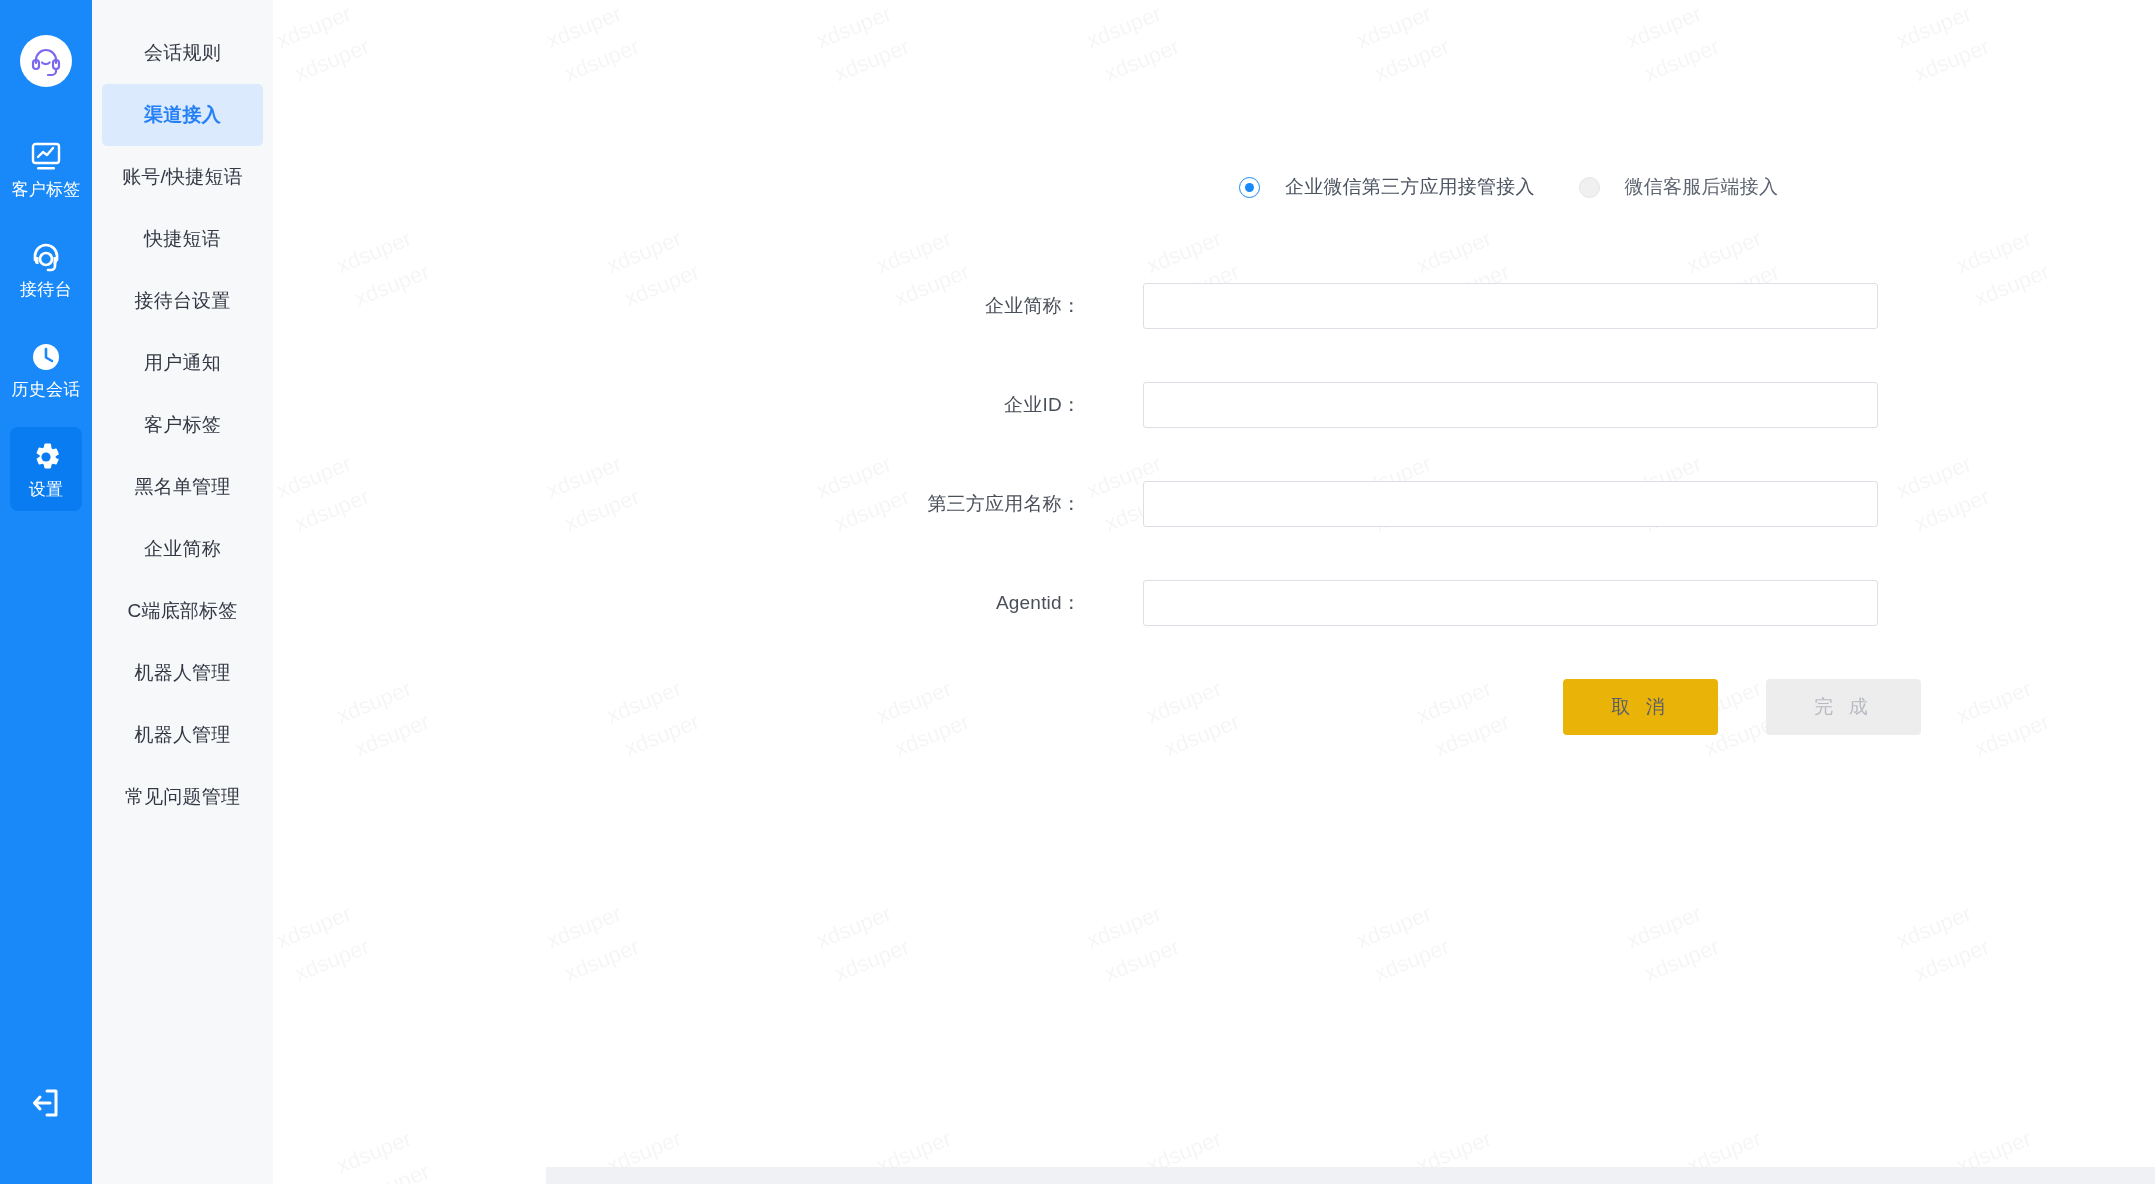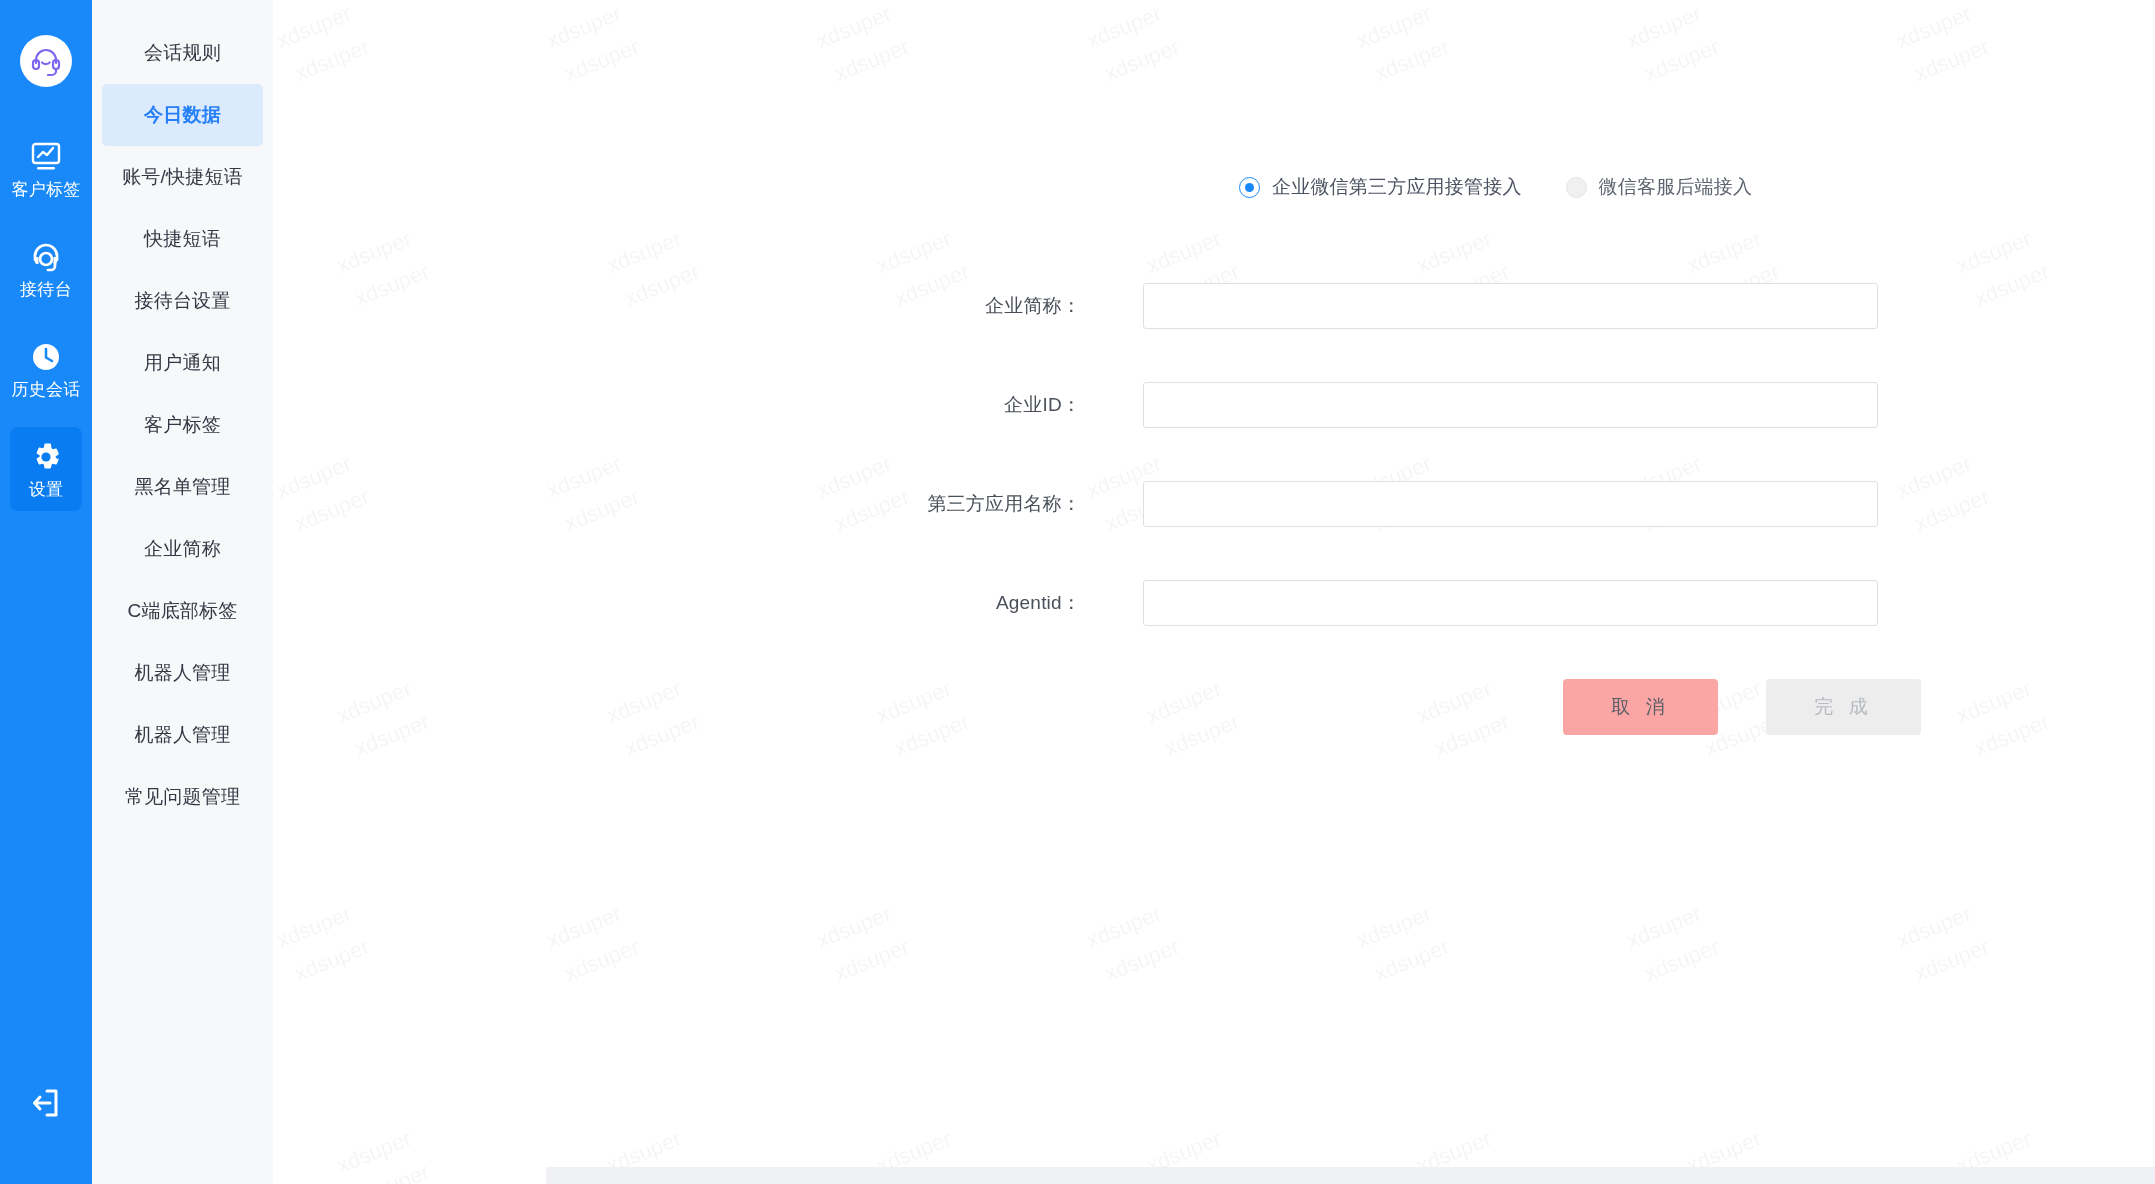--- a/index.html
+++ b/index.html
@@ -69,21 +69,21 @@
     transform:rotate(-22deg); transform-origin:left top;
     white-space:nowrap; font-family:"Liberation Sans",sans-serif;
   }
   .content { position:relative; z-index:2; }
 
   
   .radio-row {
     display:flex; align-items:center;
     margin-top:174px; padding-left:966px; gap:44px;
   }
-  .radio-opt { display:flex; align-items:center; cursor:pointer; gap:12px; }
+  .radio-opt { display:flex; align-items:center; cursor:pointer; gap:25px; }
   .radio-dot {
     width:21px; height:21px; border-radius:50%;
     border:1px solid #dcdfe6; background:#fff;
     display:flex; align-items:center; justify-content:center;
     flex:0 0 21px;
   }
   .radio-opt.checked .radio-dot { border:1px solid #1989fa; }
   .radio-opt.checked .radio-dot::after {
     content:""; width:9px; height:9px; border-radius:50%; background:#1989fa;
   }
@@ -114,21 +114,21 @@
 
   
   .btn-row { display:flex; margin-top:19px; padding-left:1290px; gap:48px; }
   .btn {
     width:155px; height:56px;
     border:none; border-radius:4px;
     font-size:19px; letter-spacing:5px;
     font-family:"Liberation Sans",sans-serif;
     cursor:pointer;
   }
-  .btn-cancel { background:#fca5a5; color:#5b6068; }
+  .btn-cancel { background:#eab308; color:#5b6068; }
   .btn-submit { background:#ededee; color:#b6babf; }
 
   
   .hscroll {
     position:absolute; left:273px; bottom:0; right:0; height:17px;
     background:#f0f1f4; z-index:6;
   }
 </style>
 </head>
 <body>
@@ -204,21 +204,21 @@
         </svg>
       </span>
     </div>
   </div>
 
   <div class="submenu">
     <div class="submenu-item">
       <span>会话规则</span>
     </div>
     <div class="submenu-item active">
-      <span>今日数据</span>
+      <span>渠道接入</span>
     </div>
     <div class="submenu-item">
       <span>账号/快捷短语</span>
     </div>
     <div class="submenu-item">
       <span>快捷短语</span>
     </div>
     <div class="submenu-item">
       <span>接待台设置</span>
     </div>

